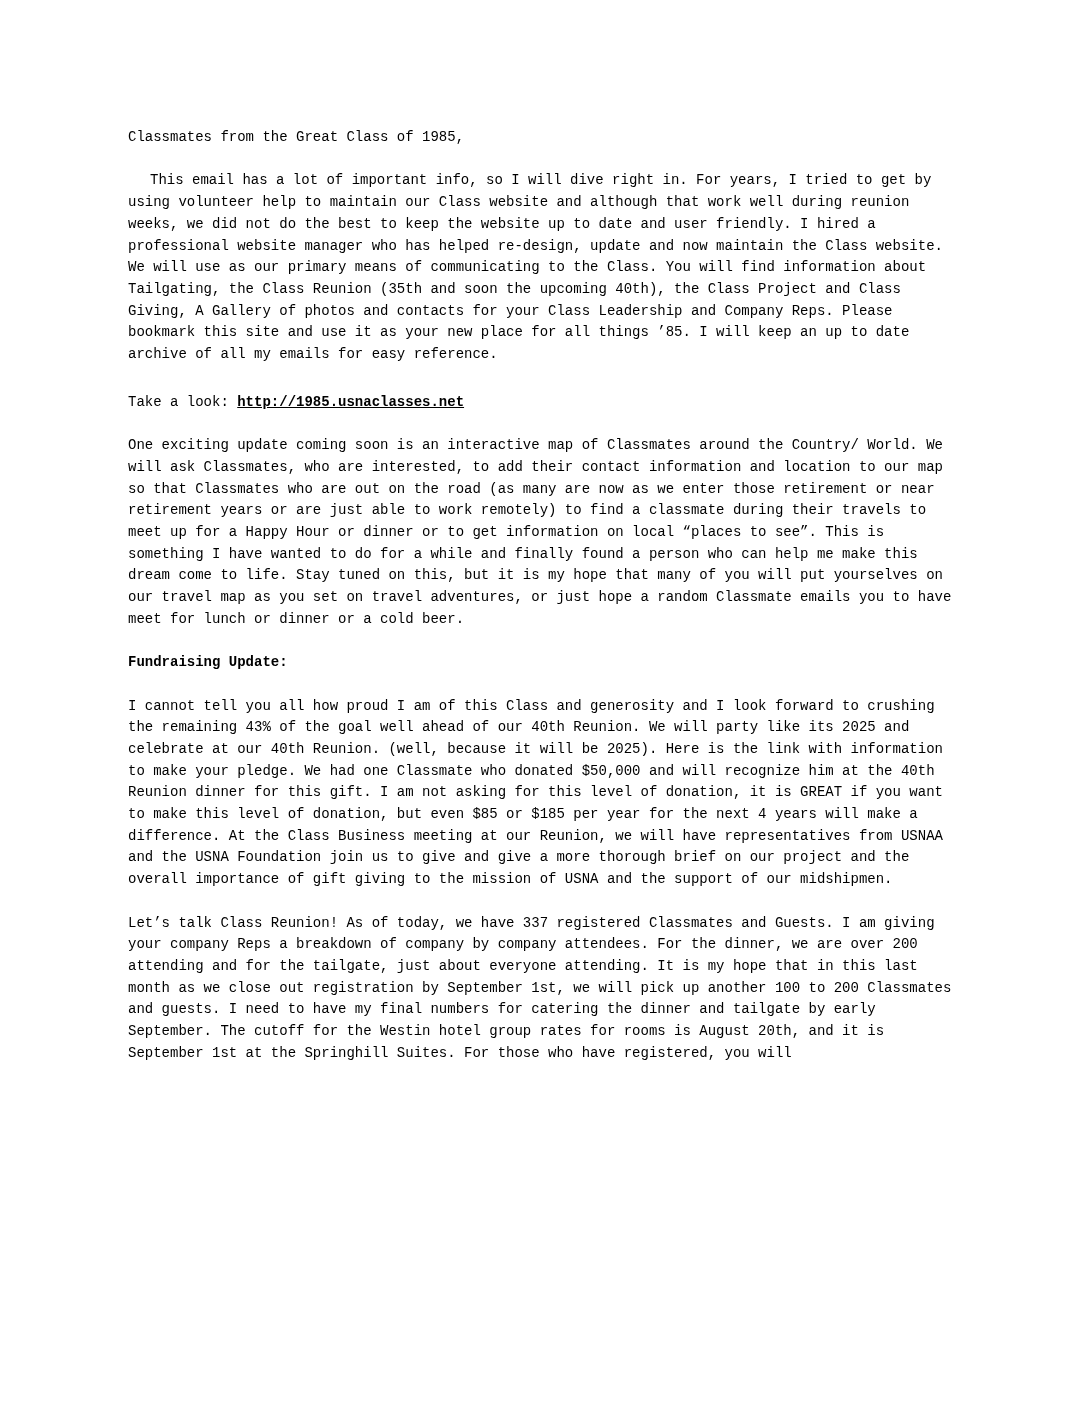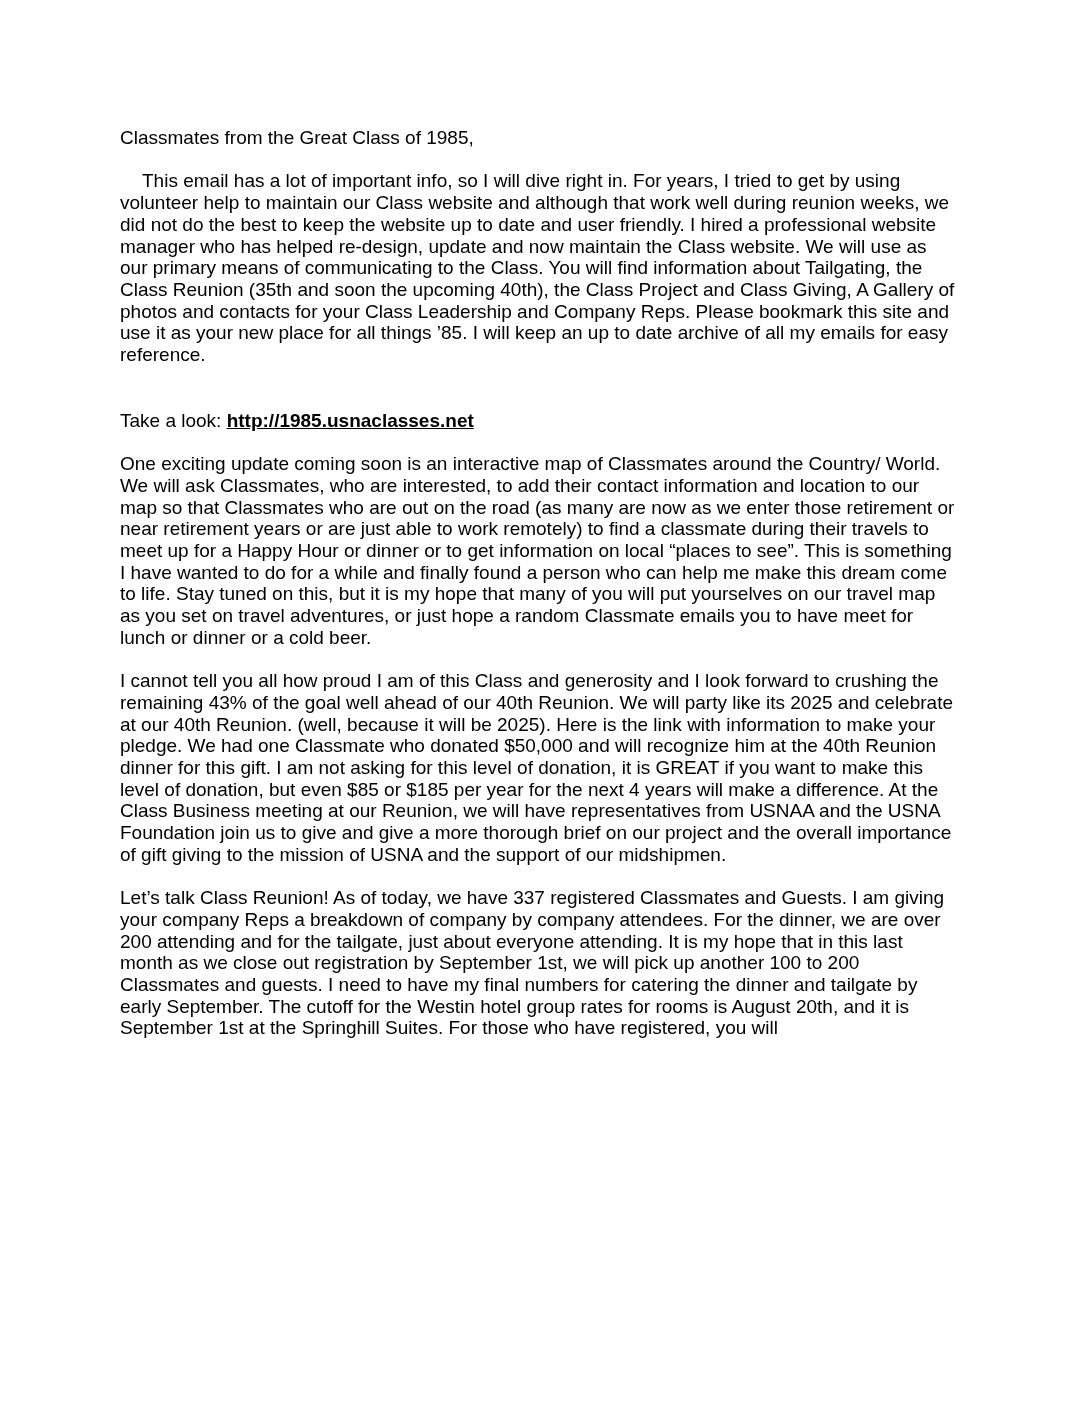--- a/index.html
+++ b/index.html
@@ -6,39 +6,41 @@
   body {
     width: 1088px;
     height: 1408px;
     position: relative;
     font-family: "Liberation Sans", sans-serif;
     color: #000000;
     overflow: hidden;
   }
   .doc {
     position: absolute;
-    left: 120px;
+    left: 128px;
     top: 127px;
     width: 836px;
-    font-size: 19px;
+    font-size: 14px;
     line-height: 21.7px;
+    font-family: Liberation Mono, monospace;
   }
   .block { margin: 0 0 21.7px 0; }
   .block.heading { font-weight: bold; }
   .block.indent { text-indent: 22px; }
-  .block.gap-large { margin-top: 44px; }
+  .block.gap-large { margin-top: 26px; }
   .doc-link {
     color: #000000;
     font-weight: bold;
     text-decoration: underline;
   }
 </style>
 </head>
 <body>
 
 <div class="doc">
     <div class="block salutation">Classmates from the Great Class of 1985,</div>
     <div class="block paragraph indent">This email has a lot of important info, so I will dive right in. For years, I tried to get by using volunteer help to maintain our Class website and although that work well during reunion weeks, we did not do the best to keep the website up to date and user friendly. I hired a professional website manager who has helped re-design, update and now maintain the Class website. We will use as our primary means of communicating to the Class. You will find information about Tailgating, the Class Reunion (35th and soon the upcoming 40th), the Class Project and Class Giving, A Gallery of photos and contacts for your Class Leadership and Company Reps. Please bookmark this site and use it as your new place for all things ’85. I will keep an up to date archive of all my emails for easy reference.</div>
     <div class="block linkline gap-large"><span>Take a look: </span><a class="doc-link" href="#">http://1985.usnaclasses.net</a></div>
     <div class="block paragraph">One exciting update coming soon is an interactive map of Classmates around the Country/ World. We will ask Classmates, who are interested, to add their contact information and location to our map so that Classmates who are out on the road (as many are now as we enter those retirement or near retirement years or are just able to work remotely) to find a classmate during their travels to meet up for a Happy Hour or dinner or to get information on local “places to see”. This is something I have wanted to do for a while and finally found a person who can help me make this dream come to life. Stay tuned on this, but it is my hope that many of you will put yourselves on our travel map as you set on travel adventures, or just hope a random Classmate emails you to have meet for lunch or dinner or a cold beer.</div>
+    <div class="block heading">Fundraising Update:</div>
     <div class="block paragraph">I cannot tell you all how proud I am of this Class and generosity and I look forward to crushing the remaining 43% of the goal well ahead of our 40th Reunion. We will party like its 2025 and celebrate at our 40th Reunion. (well, because it will be 2025). Here is the link with information to make your pledge. We had one Classmate who donated $50,000 and will recognize him at the 40th Reunion dinner for this gift. I am not asking for this level of donation, it is GREAT if you want to make this level of donation, but even $85 or $185 per year for the next 4 years will make a difference. At the Class Business meeting at our Reunion, we will have representatives from USNAA and the USNA Foundation join us to give and give a more thorough brief on our project and the overall importance of gift giving to the mission of USNA and the support of our midshipmen.</div>
     <div class="block paragraph">Let’s talk Class Reunion! As of today, we have 337 registered Classmates and Guests. I am giving your company Reps a breakdown of company by company attendees. For the dinner, we are over 200 attending and for the tailgate, just about everyone attending. It is my hope that in this last month as we close out registration by September 1st, we will pick up another 100 to 200 Classmates and guests. I need to have my final numbers for catering the dinner and tailgate by early September. The cutoff for the Westin hotel group rates for rooms is August 20th, and it is September 1st at the Springhill Suites. For those who have registered, you will</div>
   </div>
 
 </body></html>

